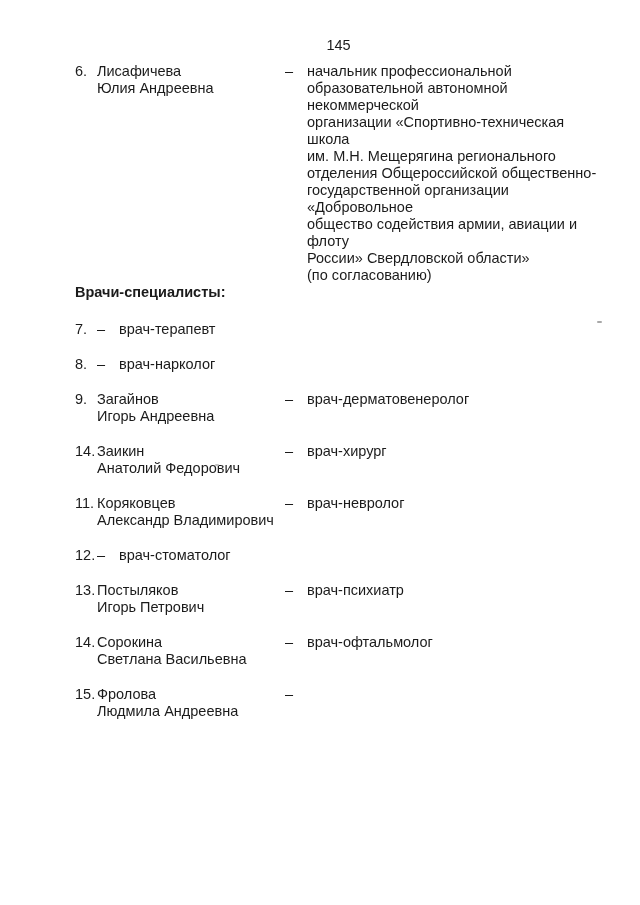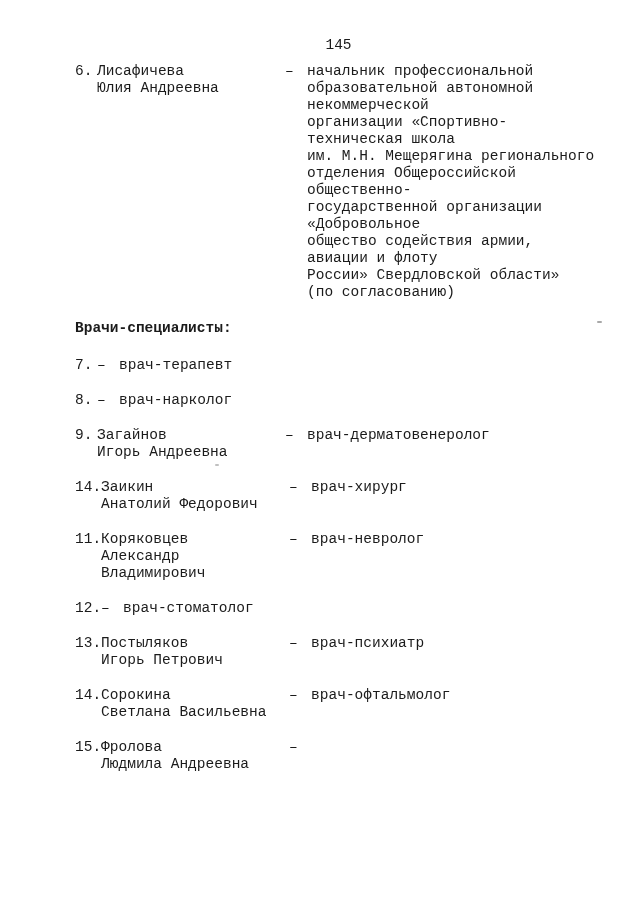--- a/index.html
+++ b/index.html
@@ -7,21 +7,21 @@
     padding: 0;
     background: #ffffff;
   }
   .page {
     position: relative;
     width: 640px;
     height: 896px;
     box-sizing: border-box;
     background: #ffffff;
     padding: 37px 38px 0 75px;
-    font-family: Liberation Mono, monospace;
+    font-family: Liberation Sans, sans-serif;
     font-size: 14.5px;
     line-height: 17px;
     color: #1b1b1b;
     overflow: hidden;
   }
   .page-number {
     text-align: center;
     width: 527px;
     height: 17px;
   }
@@ -38,21 +38,20 @@
     white-space: pre-line;
   }
   .entry .dash {
     flex: 0 0 22px;
   }
   .entry .role {
     white-space: pre-line;
   }
   .entry-intro { margin-top: 9px; }
   .section-heading {
-    margin-top: 19px;
     font-weight: bold;
   }
   .entry-first-doctor { margin-top: 20px; }
   .entry-doctor { margin-top: 18px; }
   .speck {
     position: absolute;
     left: 597px;
     top: 321px;
     width: 5px;
     height: 2px;

